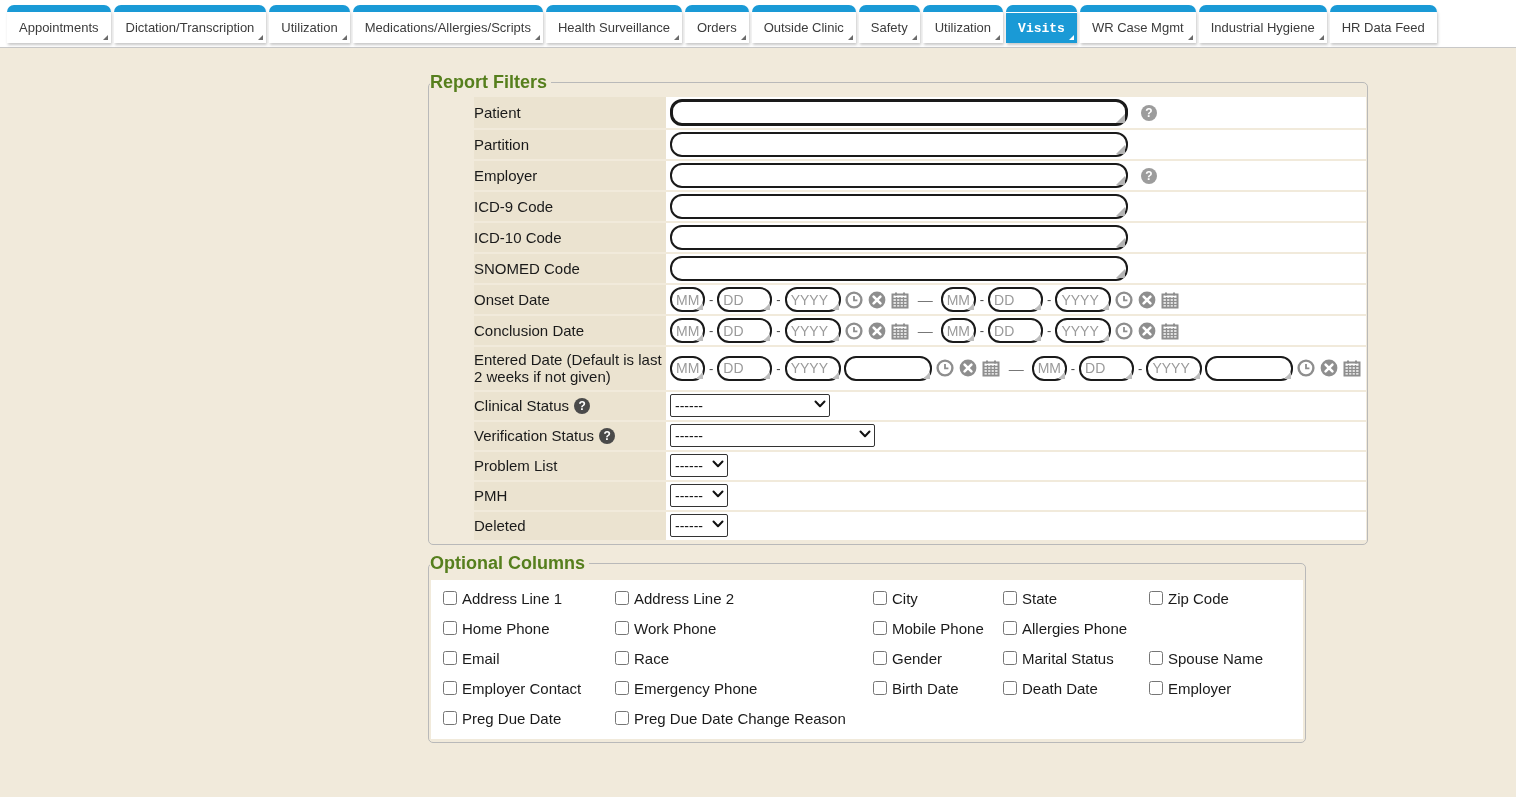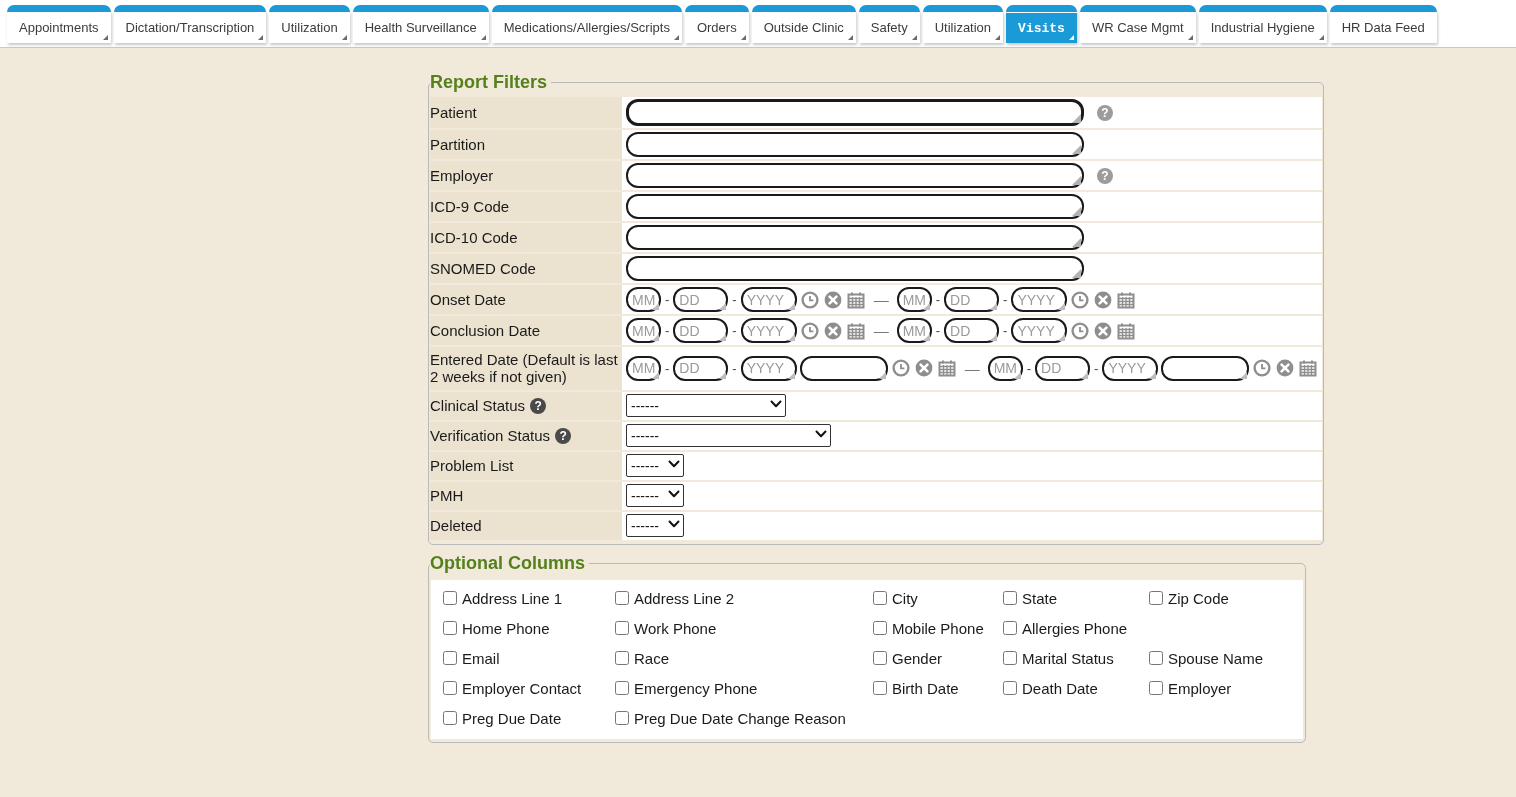--- a/index.html
+++ b/index.html
@@ -42,21 +42,21 @@
     margin:0 0 8px 0; padding:4px 1px 2px 1px; background:#f1eadb;
   }
   legend {
     color:#567f1d; font-size:18px; font-weight:bold;
     padding:0 4px 0 0; margin-left:0;
   }
   
   .frow { display:flex; margin-bottom:2px; min-height:28px; }
   .frow .lcell {
     flex:0 0 192px; background:#ebe3d0; padding:4px 0;
-    font-size:15px; display:flex; align-items:center; gap:5px; line-height:1.15;
+    font-size:15px; display:flex; align-items:center; gap:5px; line-height:1.15;margin-left:44px;
   }
   .frow .vcell {
     flex:1; background:#ffffff; padding:2px 4px;
     display:flex; align-items:center; gap:3px;
   }
   .inputwrap { position:relative; display:inline-flex; }
   .inputwrap::after {
     content:""; position:absolute; right:3px; bottom:3px; width:0; height:0;
     border-left:9px solid transparent; border-bottom:9px solid #b3b3b3;
     pointer-events:none;
@@ -143,26 +143,26 @@
       <div class="tlabel">Dictation/Transcription</div>
       <span class="tri"></span>
     </div>
   <div class="tab">
       <div class="cap"></div>
       <div class="tlabel">Utilization</div>
       <span class="tri"></span>
     </div>
   <div class="tab">
       <div class="cap"></div>
+      <div class="tlabel">Medications/Allergies/Scripts</div>
+      <span class="tri"></span>
+    </div>
+  <div class="tab">
+      <div class="cap"></div>
       <div class="tlabel">Health Surveillance</div>
-      <span class="tri"></span>
-    </div>
-  <div class="tab">
-      <div class="cap"></div>
-      <div class="tlabel">Medications/Allergies/Scripts</div>
       <span class="tri"></span>
     </div>
   <div class="tab">
       <div class="cap"></div>
       <div class="tlabel">Orders</div>
       <span class="tri"></span>
     </div>
   <div class="tab">
       <div class="cap"></div>
       <div class="tlabel">Outside Clinic</div>

